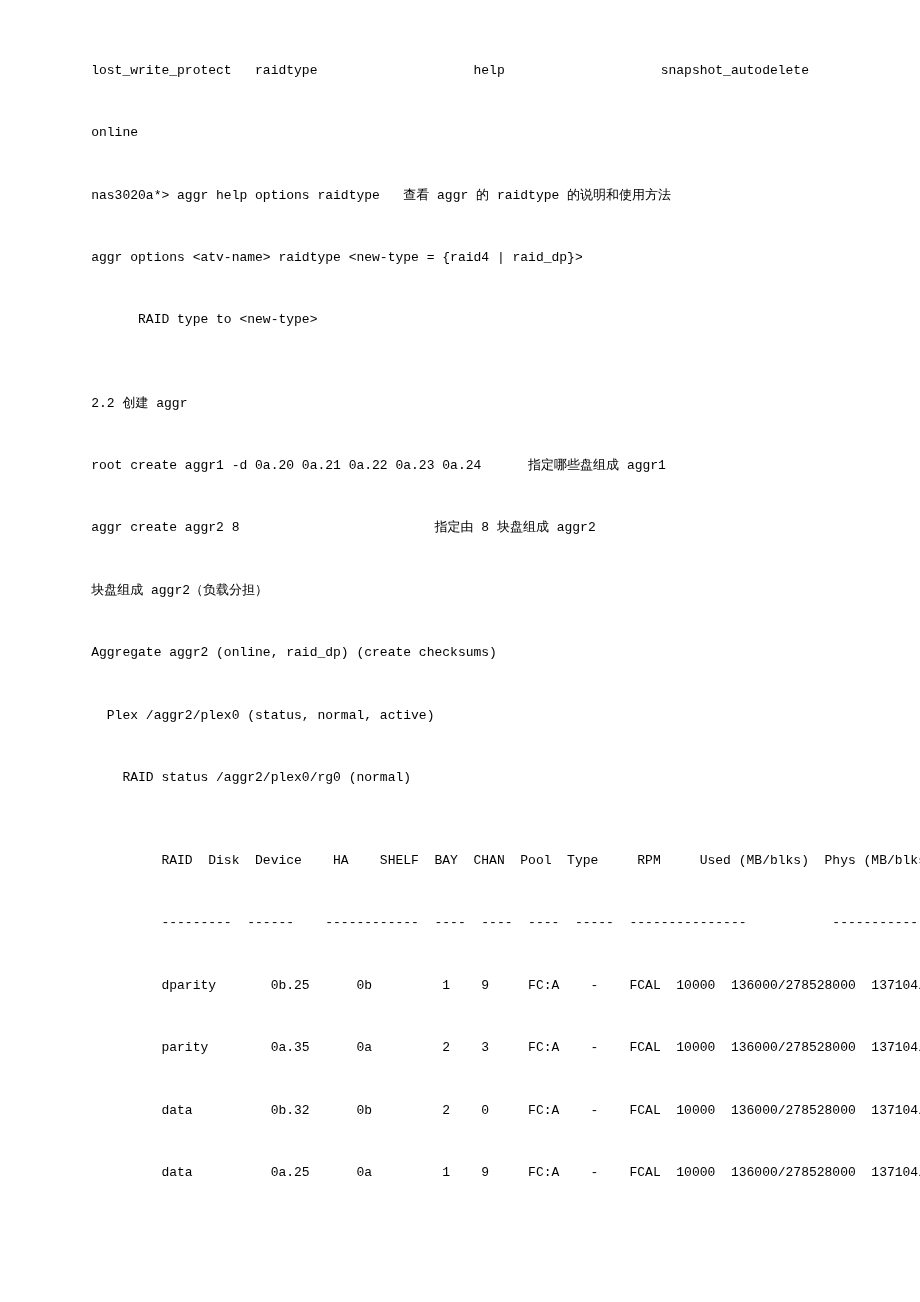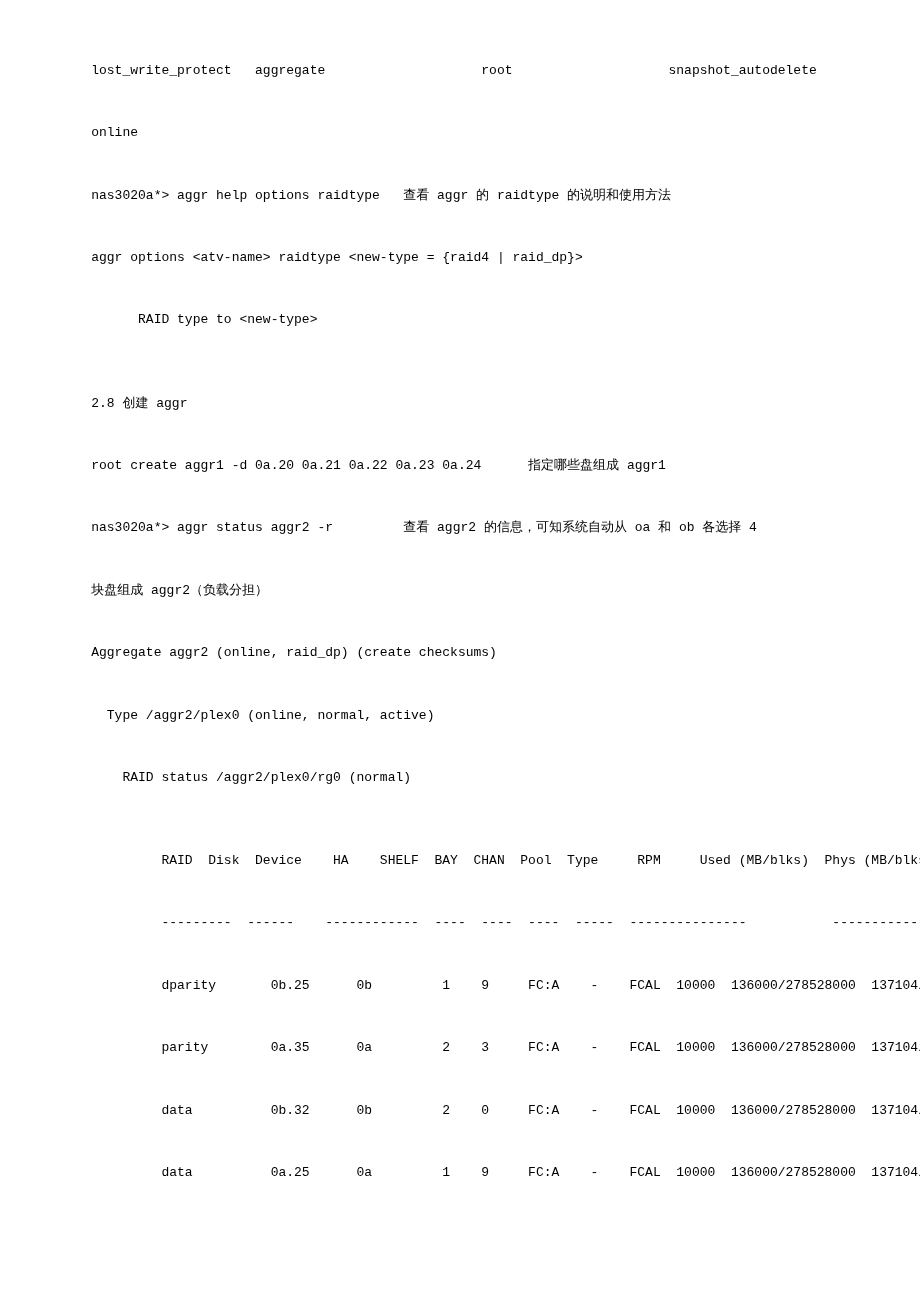--- a/index.html
+++ b/index.html
@@ -23,54 +23,54 @@
       font-size: 13px;
       white-space: pre;
     }
   </style>
 </head>
 <body>
 
 <div>
 
   <div class="pre-block">
-    <span>lost_write_protect   aggregate                    root                    snapshot_autodelete</span>
+    <span>lost_write_protect   raidtype                    help                    snapshot_autodelete</span>
   </div>
   <div class="pre-block">
     <span>online</span>
   </div>
   <div class="pre-block">
     <span>nas3020a*&gt; aggr help options raidtype   查看 aggr 的 raidtype 的说明和使用方法</span>
   </div>
   <div class="pre-block">
     <span>aggr options &lt;atv-name&gt; raidtype &lt;new-type = {raid4 | raid_dp}&gt;</span>
   </div>
   <div class="pre-block">
     <span>      RAID type to &lt;new-type&gt;</span>
   </div>
 
   <div class="blank-line"></div>
 
   <div class="pre-block">
-    <span>2.8 创建 aggr</span>
+    <span>2.2 创建 aggr</span>
   </div>
   <div class="pre-block">
     <span>root create aggr1 -d 0a.20 0a.21 0a.22 0a.23 0a.24      指定哪些盘组成 aggr1</span>
   </div>
   <div class="pre-block">
-    <span>nas3020a*&gt; aggr status aggr2 -r         查看 aggr2 的信息，可知系统自动从 oa 和 ob 各选择 4</span>
+    <span>aggr create aggr2 8                         指定由 8 块盘组成 aggr2</span>
   </div>
   <div class="pre-block">
     <span>块盘组成 aggr2（负载分担）</span>
   </div>
   <div class="pre-block">
     <span>Aggregate aggr2 (online, raid_dp) (create checksums)</span>
   </div>
   <div class="pre-block">
-    <span>  Type /aggr2/plex0 (online, normal, active)</span>
+    <span>  Plex /aggr2/plex0 (status, normal, active)</span>
   </div>
   <div class="pre-block">
     <span>    RAID status /aggr2/plex0/rg0 (normal)</span>
   </div>
 
   <div class="blank-line"></div>
 
   <div class="pre-block">
     <span>         RAID  Disk  Device    HA    SHELF  BAY  CHAN  Pool  Type     RPM     Used (MB/blks)  Phys (MB/blks)</span>
   </div>

